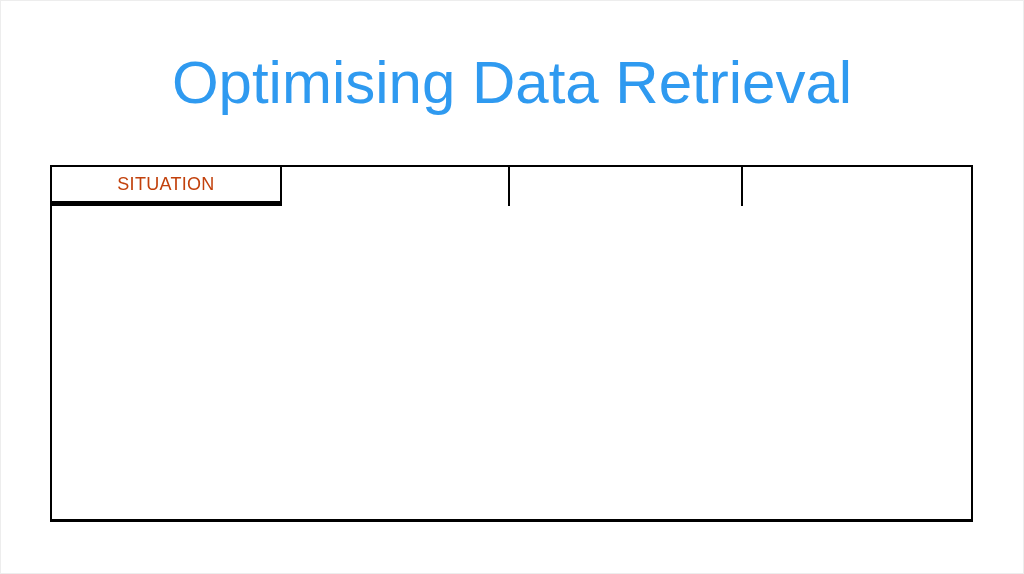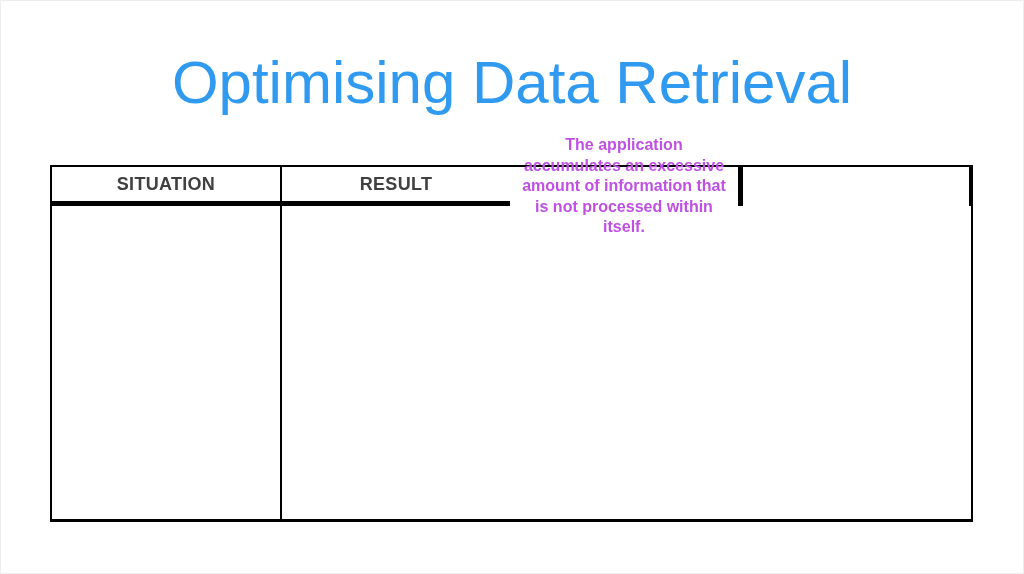--- a/index.html
+++ b/index.html
@@ -48,23 +48,23 @@
     background: #ffffff;
   }
   .th {
     box-sizing: border-box;
     border-right: 2px solid #000000;
     border-bottom: 5px solid #000000;
     display: flex;
     align-items: center;
     justify-content: center;
     font-size: 18px;
-    font-weight: bold;
+    font-weight: normal;
     letter-spacing: 0.3px;
-    color: #404040;
+    color: #c2410c;
   }
   .th.last {
     border-right: none;
   }
   .td {
     box-sizing: border-box;
     border-right: 2px solid #000000;
     display: flex;
     align-items: center;
     justify-content: center;
@@ -90,28 +90,20 @@
 </head>
 <body>
 
 <div class="slide">
 
   <h1 class="slide-title">Optimising Data Retrieval</h1>
 
   <div class="star-table">
 
     <div class="th">SITUATION</div>
-    <div class="th last">RESULT</div>
 
-    <div class="td first">
-      <p class="situation-text">The application
-accumulates an excessive
-amount of information that
-is not processed within
-itself.</p>
-    </div>
     <div class="td"></div>
     <div class="td"></div>
     <div class="td last"></div>
 
   </div>
 
 </div>
 
 </body></html>

